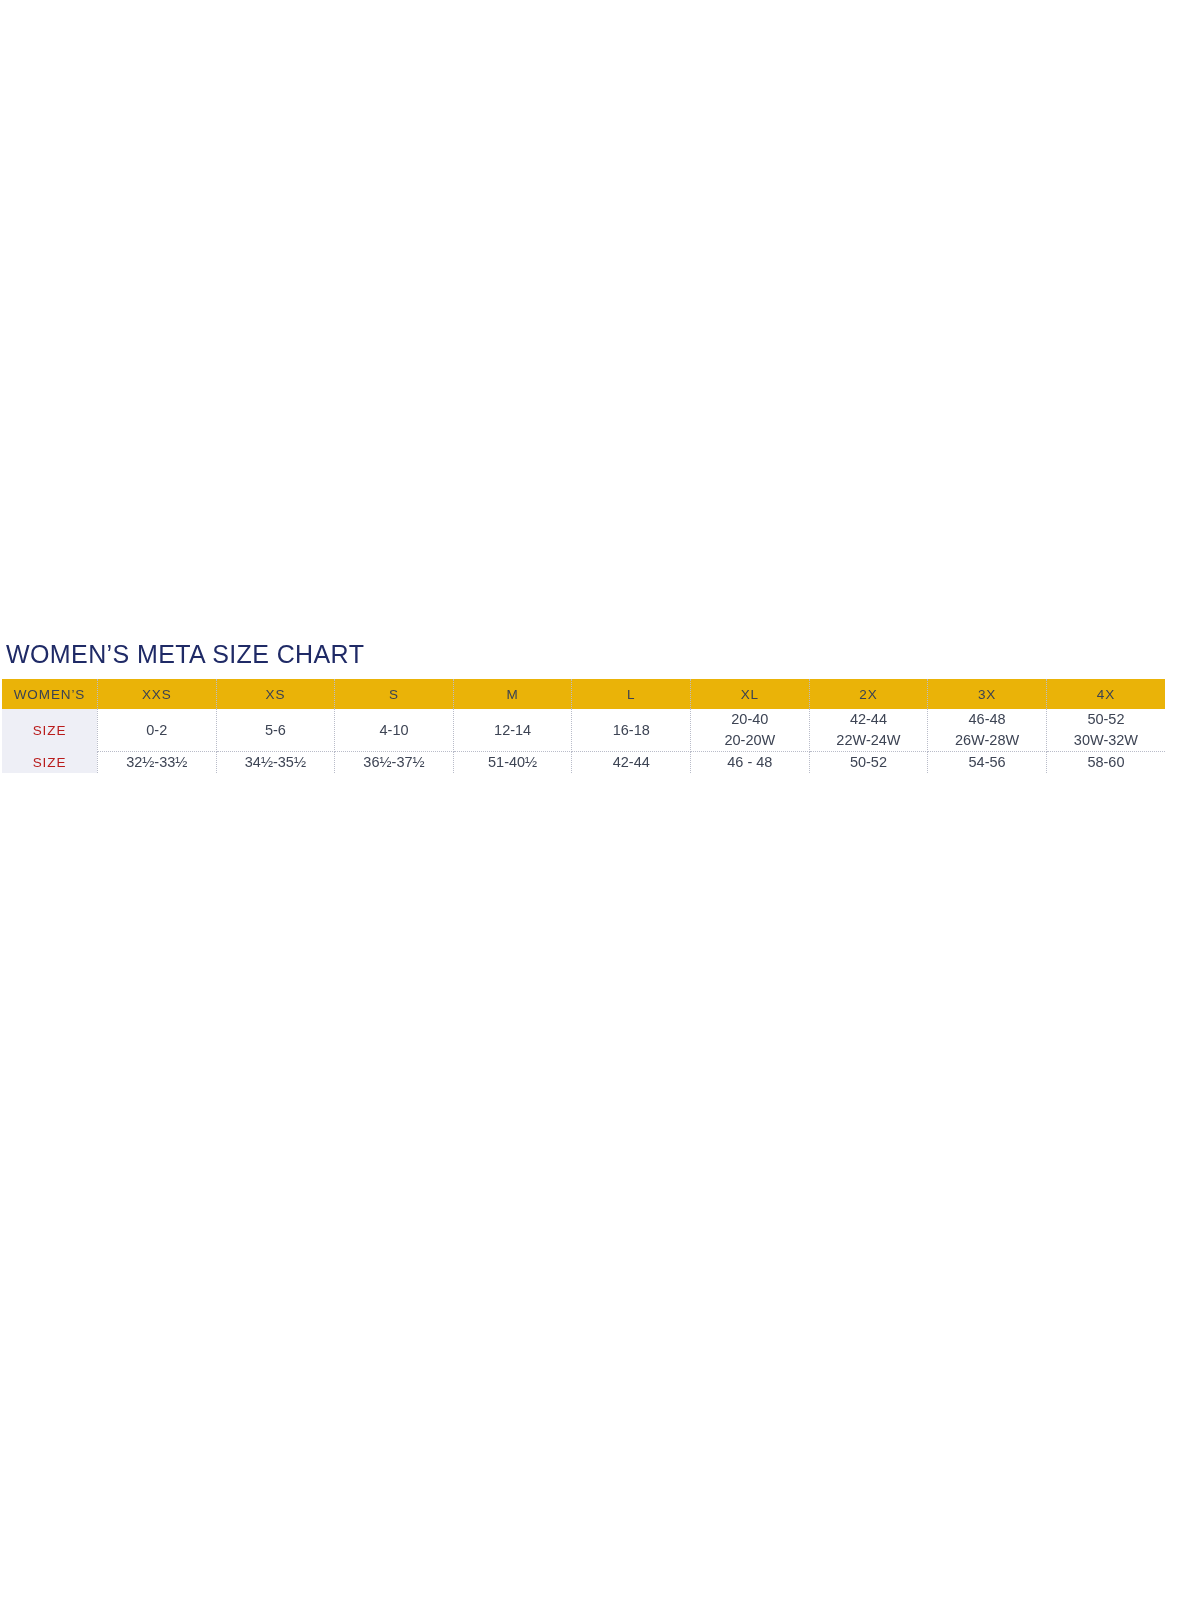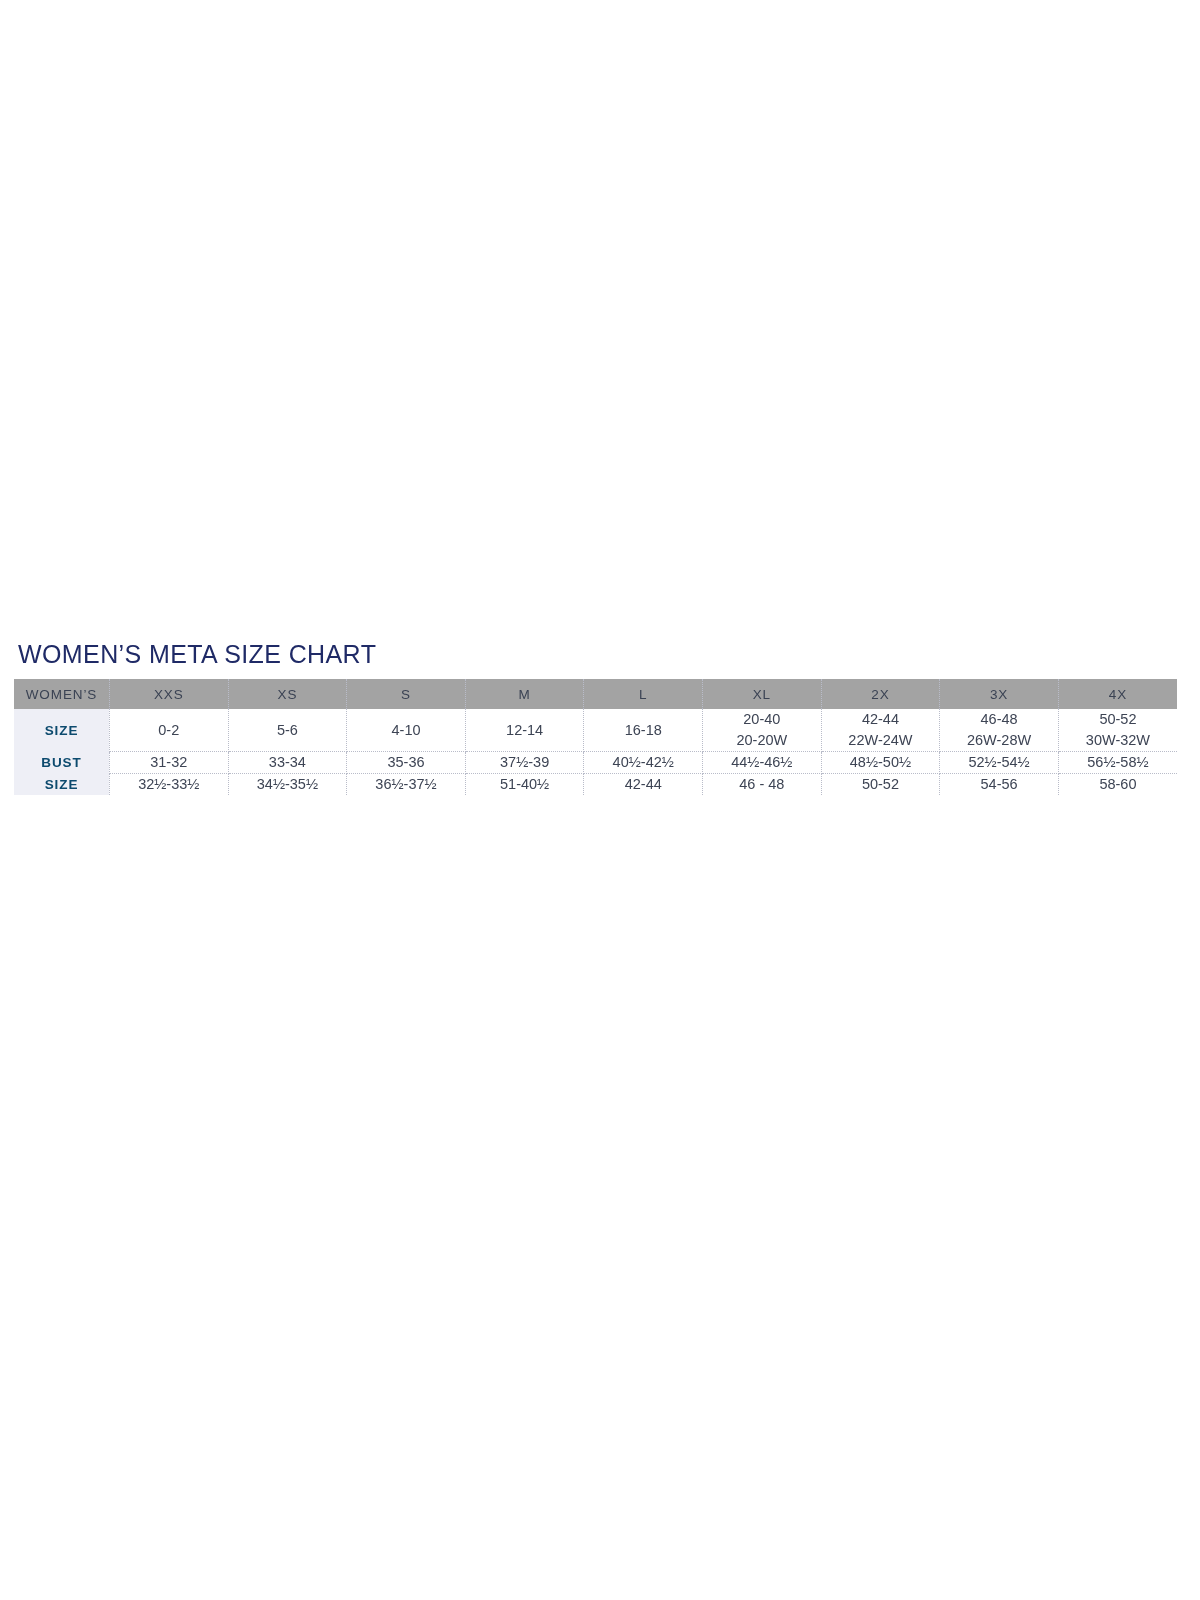--- a/index.html
+++ b/index.html
@@ -18,21 +18,21 @@
   .page {
     position: absolute;
     left: 0;
     top: 0;
     width: 1200px;
     height: 1600px;
   }
 
   .chart-wrap {
     position: absolute;
-    left: 14px;
+    left: 2px;
     top: 640px;
     width: 1170px;
   }
 
   .chart-title {
     font-size: 25px;
     letter-spacing: 0.4px;
     color: #1f2a66;
     font-weight: 400;
     margin: 0 0 10px 4px;
@@ -51,39 +51,39 @@
   table.size-table th {
     padding: 0;
     margin: 0;
     text-align: center;
     vertical-align: middle;
     font-weight: 400;
   }
 
   
   thead th {
-    background: #a3a3a3;
+    background: #eab308;
     height: 30px;
     font-size: 13.5px;
     font-weight: bold;
     color: #3a4253;
     letter-spacing: 0.9px;
     border-right: 1px dotted #b9bcc9;
   }
   thead th:last-child { border-right: none; }
   thead th.corner {
     letter-spacing: 0.9px;
   }
 
   
   tbody th.rowlabel {
     background: #eeeff6;
     font-size: 13.5px;
-    font-weight: bold;
-    color: #0c4a6e;
+    font-weight: normal;
+    color: #b91c1c;
     letter-spacing: 0.9px;
     border-right: 1px dotted #b9bcc9;
     width: 95px;
   }
 
   tbody td {
     border-right: 1px dotted #b9bcc9;
     border-bottom: 1px dotted #b9bcc9;
     font-size: 14.5px;
     color: #3d4454;
@@ -169,32 +169,20 @@
           <td class="cell-multiline">
               <span>46-48</span>
               <span>26W-28W</span>
             </td>
           <td class="cell-multiline">
               <span>50-52</span>
               <span>30W-32W</span>
             </td>
         </tr>
 
-        <tr>
-          <th class="rowlabel">BUST</th>
-          <td>31-32</td>
-          <td>33-34</td>
-          <td>35-36</td>
-          <td>37½-39</td>
-          <td>40½-42½</td>
-          <td>44½-46½</td>
-          <td>48½-50½</td>
-          <td>52½-54½</td>
-          <td>56½-58½</td>
-        </tr>
 
 
         <tr>
           <th class="rowlabel">SIZE</th>
           <td>32½-33½</td>
           <td>34½-35½</td>
           <td>36½-37½</td>
           <td>51-40½</td>
           <td>42-44</td>
           <td>46 - 48</td>

